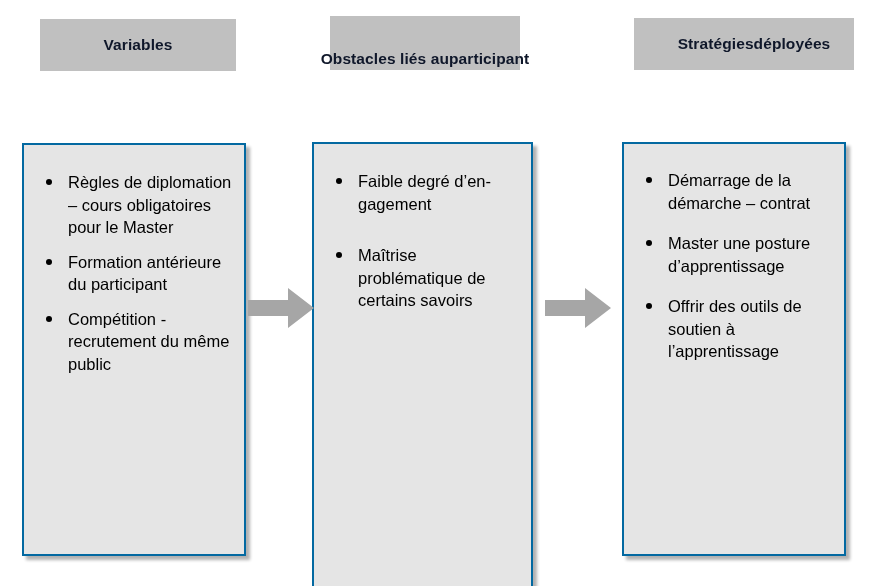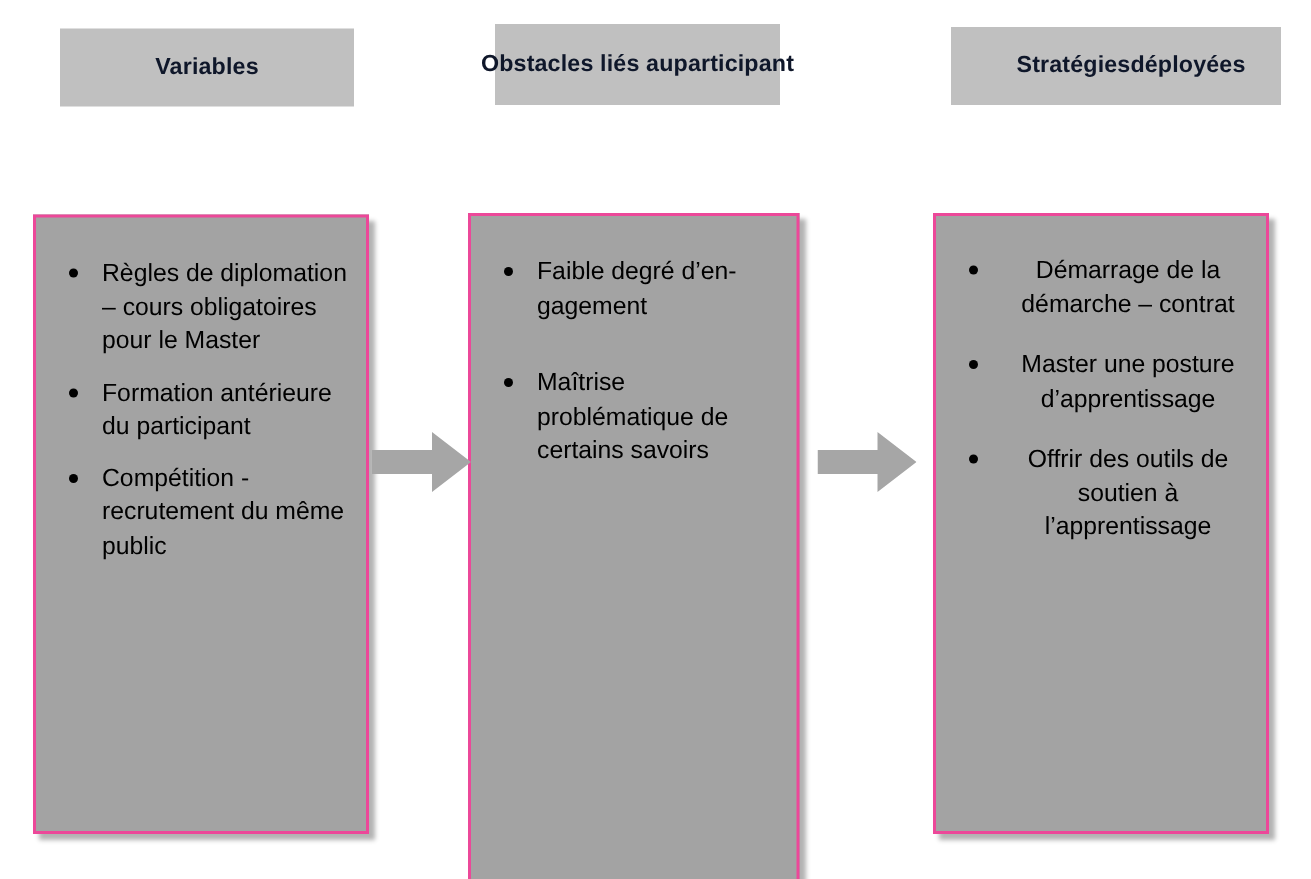--- a/index.html
+++ b/index.html
@@ -29,28 +29,28 @@
     text-align: center;
     display: flex;
     flex-direction: row;
     align-items: center;
     justify-content: center;
     letter-spacing: 0.1px;
   }
   .header-box .line { display: block; white-space: pre; }
 
   #header-0 { left: 40px;  top: 19px; width: 196px; height: 52px; }
-  #header-1 { left: 330px; top: 16px; width: 190px; height: 54px; }
+  #header-1 { left: 330px; top: 16px; width: 190px; height: 54px; align-items: flex-end; }
   #header-2 { left: 634px; top: 18px; width: 200px; height: 52px; padding-left: 20px; }
 
   
   .column-box {
     position: absolute;
-    background: #a3a3a3;
-    border: 2px solid #ec4899;
+    background: #e5e5e5;
+    border: 2px solid #0369a1;
     box-shadow: 4px 4px 3px rgba(0,0,0,0.30);
     box-sizing: border-box;
   }
   #column-box-0 { left: 22px;  top: 143px; width: 224px; height: 413px; }
   #column-box-1 { left: 312px; top: 142px; width: 221px; height: 460px; }
   #column-box-2 { left: 622px; top: 142px; width: 224px; height: 414px; }
 
   .bullet-list {
     list-style: none;
     margin: 0;
@@ -77,21 +77,21 @@
     background: #000000;
   }
   .bullet-item .txt { display: block; }
 
   
   #list-0 { top: 26px; }
   #list-0 .bullet-item { margin-bottom: 12px; }
   #list-1 { top: 26px; }
   #list-1 .bullet-item { margin-bottom: 29px; }
   #list-2 { top: 25px; }
-  #list-2 .bullet-item { margin-bottom: 18px; text-align: center; }
+  #list-2 .bullet-item { margin-bottom: 18px; }
 
   
   .arrow {
     position: absolute;
     display: block;
   }
   #arrow-0 { left: 248px; top: 288px; width: 66px; height: 40px; }
   #arrow-1 { left: 545px; top: 288px; width: 66px; height: 40px; }
 </style>
 </head>

